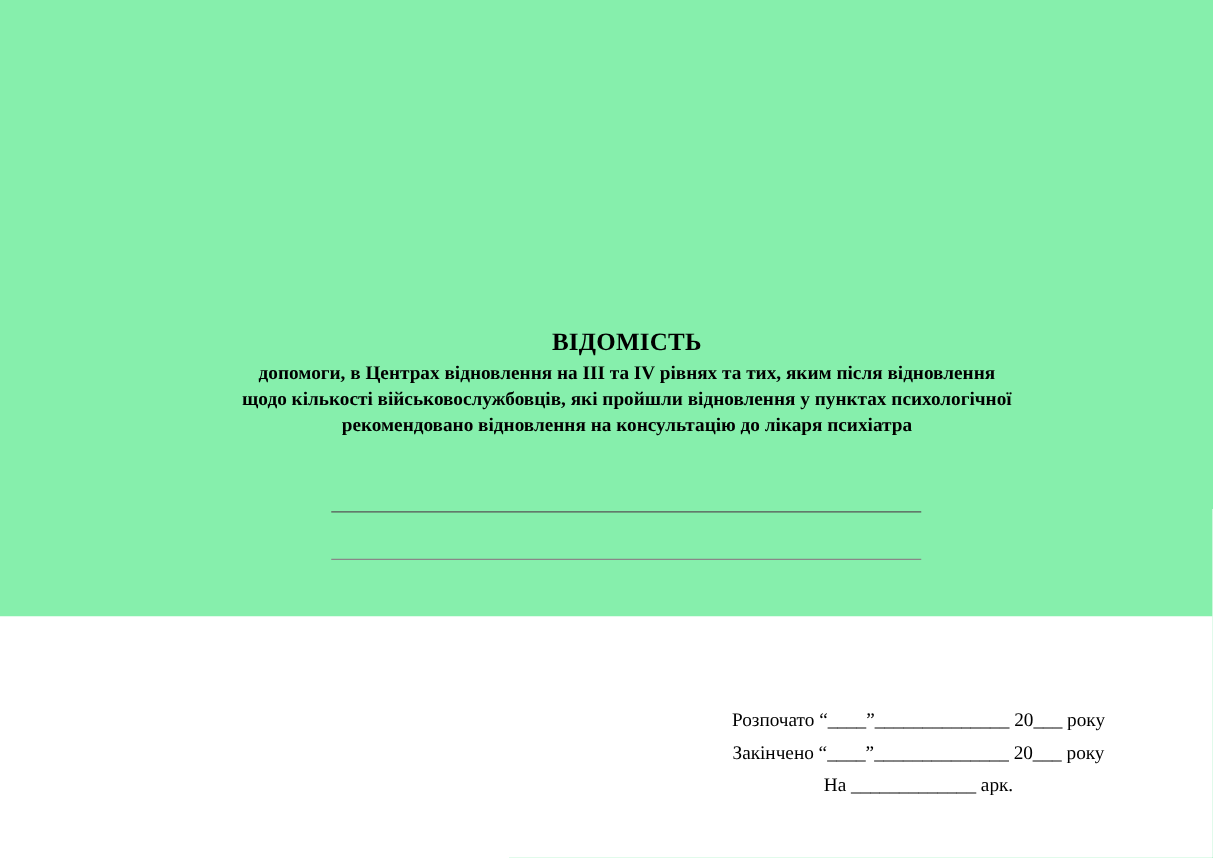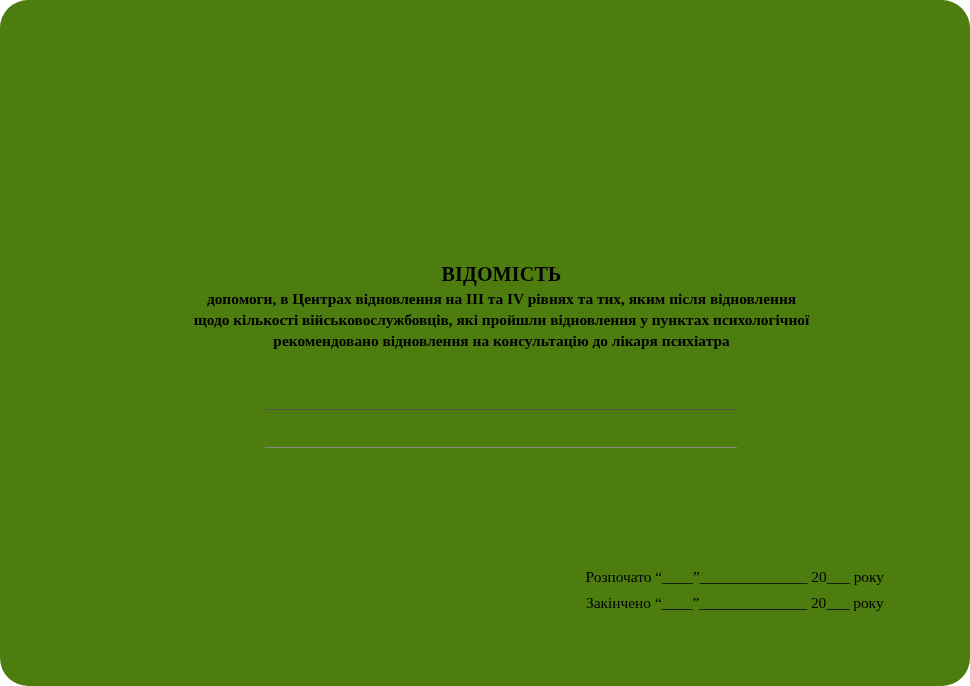--- a/index.html
+++ b/index.html
@@ -12,23 +12,22 @@
       height: 686px;
       position: relative;
       overflow: hidden;
       font-family: "Liberation Serif", "DejaVu Serif", serif;
       color: #000000;
     }
     .page {
       position: absolute;
       left: 0; top: 0;
       width: 970px;
-      height: 686px;
-      background: #4d7c0f;
-      border-radius: 28px;
+      height: 493px;
+      background: #86efac;
     }
     .title {
       position: absolute;
       left: 0;
       width: 1003px;
       top: 262px;
       text-align: center;
       font-weight: bold;
       font-size: 20px;
       line-height: 24px;
@@ -80,15 +79,16 @@
     <div>щодо кількості військовослужбовців, які пройшли відновлення у пунктах психологічної</div>
     <div>рекомендовано відновлення на консультацію до лікаря психіатра</div>
   </div>
 
   <div class="blank-line l1"></div>
   <div class="blank-line l2"></div>
 
   <div class="dates">
     <div class="row">Розпочато “____”______________ 20___ року</div>
     <div class="row">Закінчено “____”______________ 20___ року</div>
+    <div class="row">На _____________ арк.</div>
   </div>
 
 </div>
 
 </body></html>

